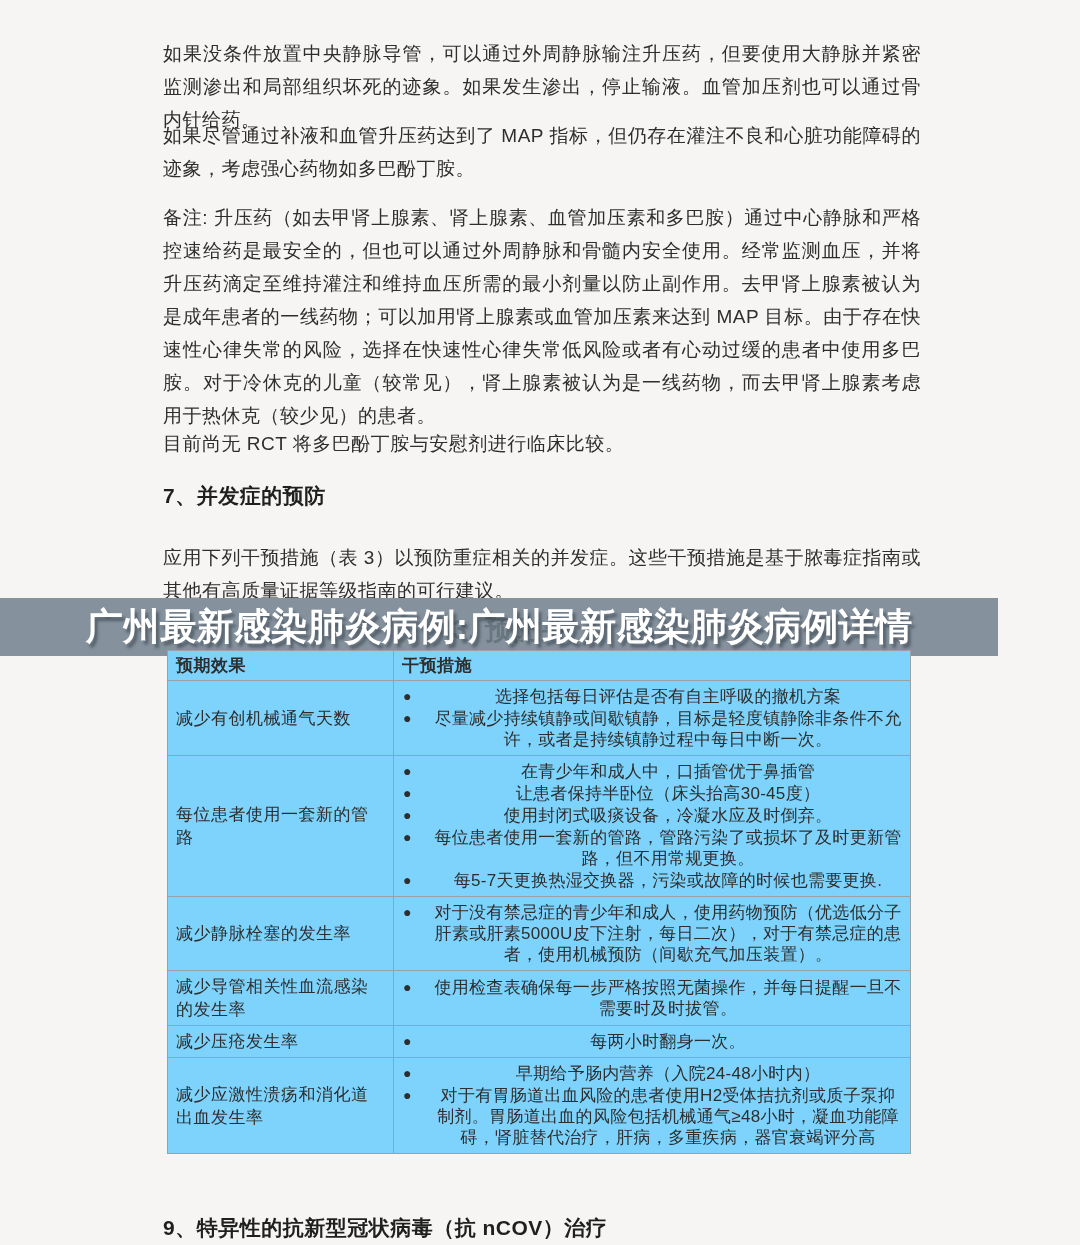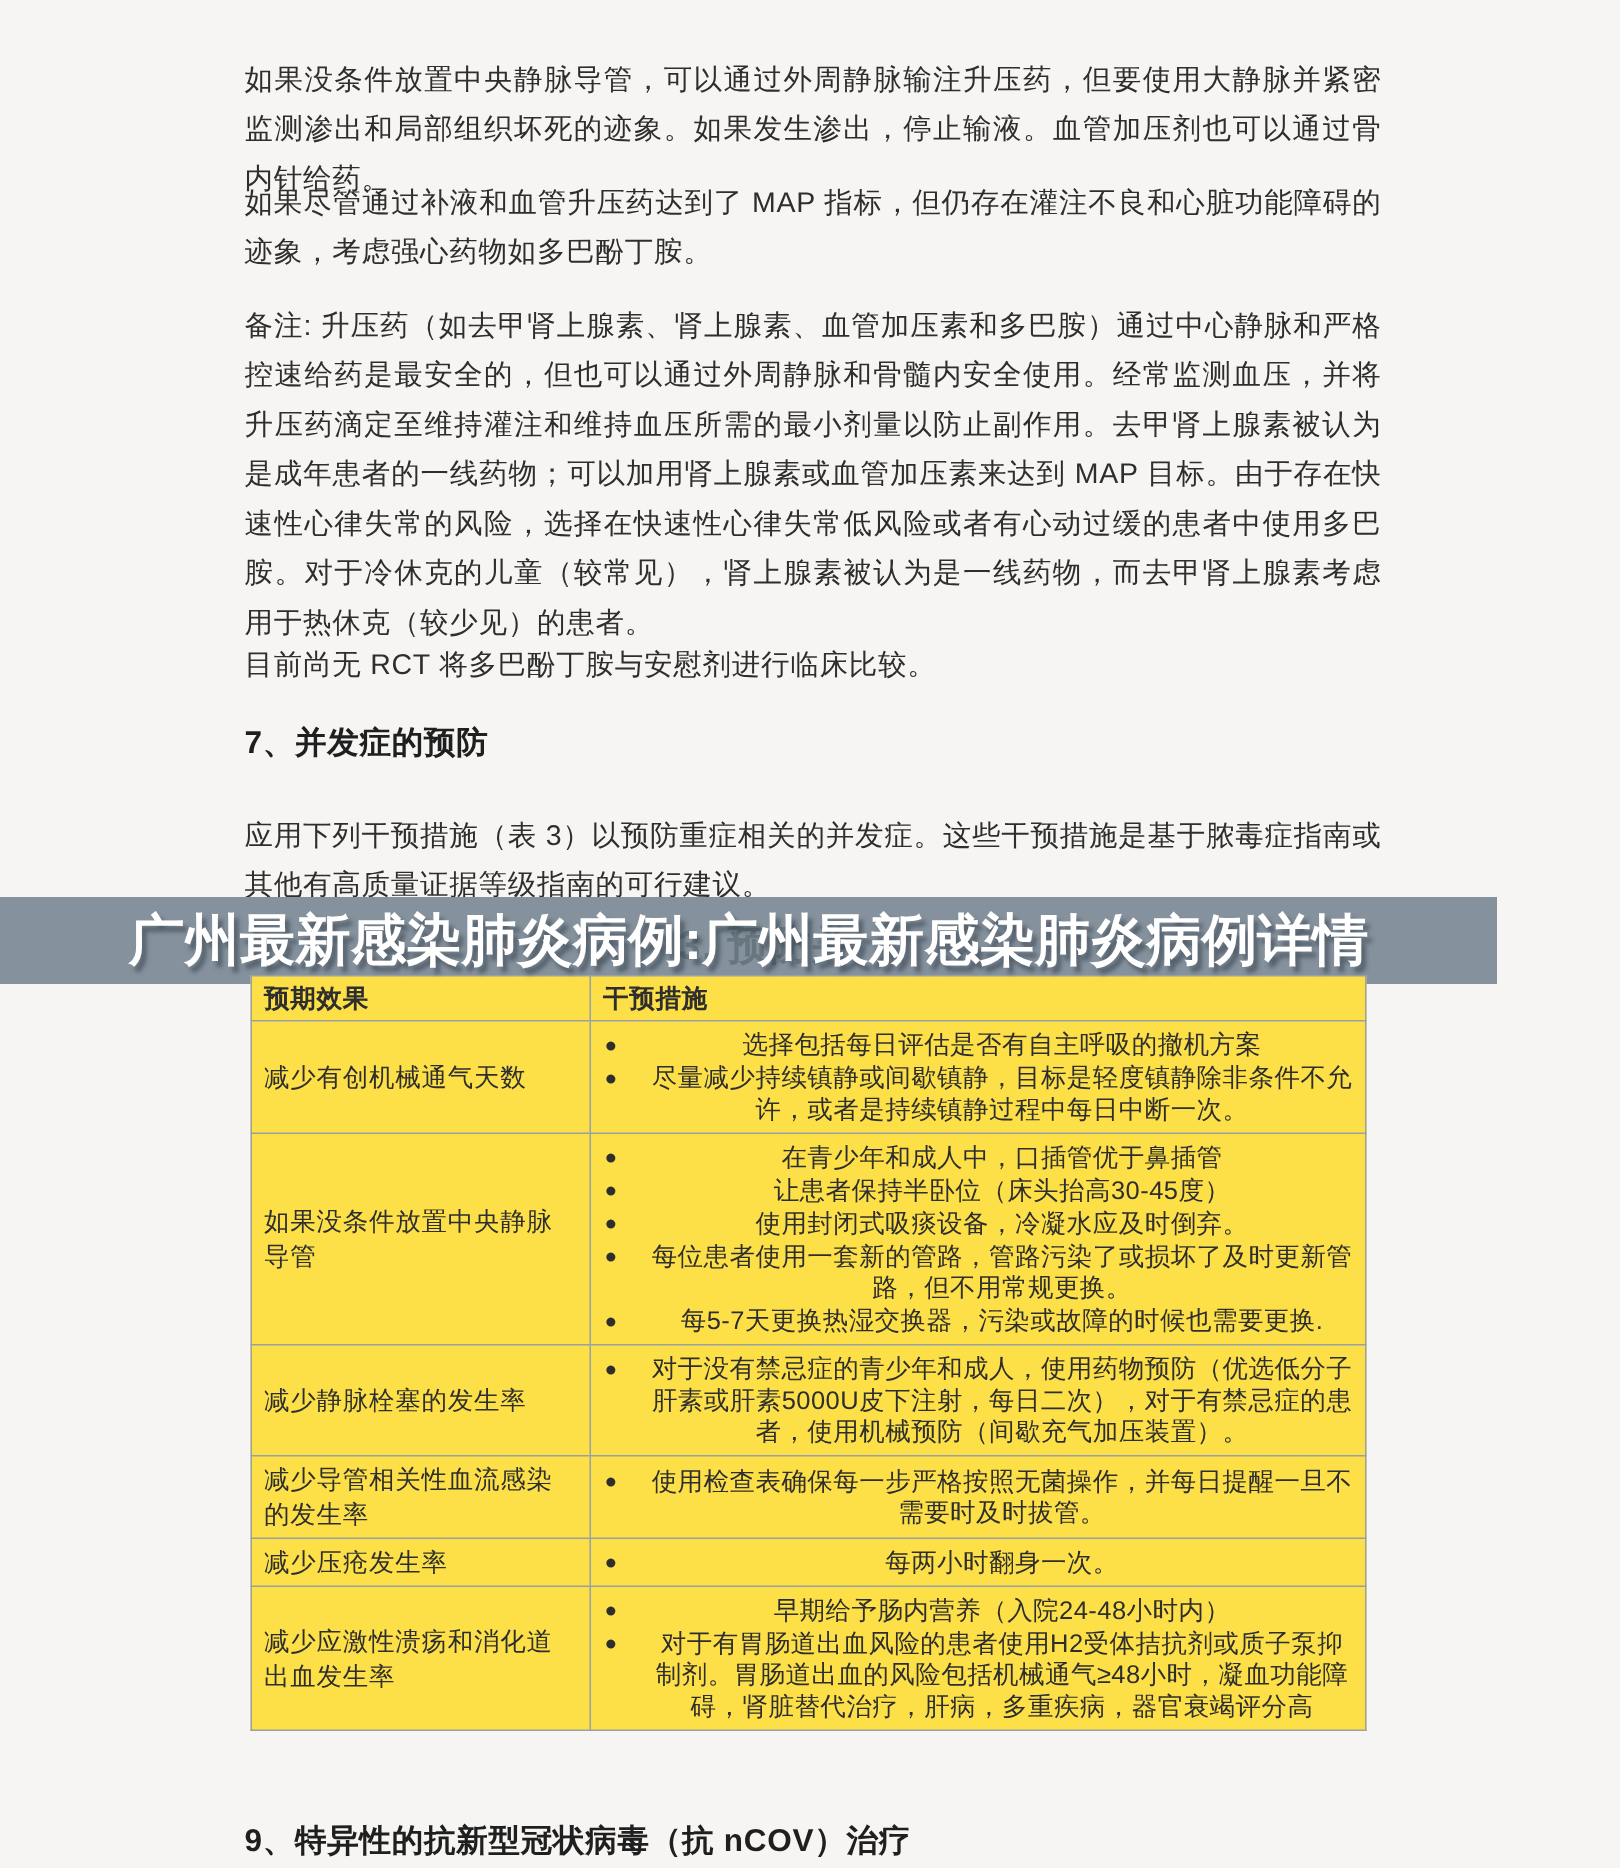--- a/index.html
+++ b/index.html
@@ -62,21 +62,21 @@
     z-index:2;
     cursor:pointer;
   }
   
   #interventions-table {
     position:absolute;
     left:167px; top:650px;
     width:744px;
     border-collapse:collapse;
     table-layout:fixed;
-    background:#fde047;
+    background:#7dd3fc;
     font-size:17px;
     color:#2e2e2e;
   }
   #interventions-table th,
   #interventions-table td {
     border:1px solid #9aa1a6;
   }
   #interventions-table th {
     text-align:left;
     font-weight:bold;
@@ -148,21 +148,21 @@
         <tr>
           <td class="c-effect">减少有创机械通气天数</td>
           <td class="c-interv">
             <ul class="intervention-list">
               <li>选择包括每日评估是否有自主呼吸的撤机方案</li>
               <li>尽量减少持续镇静或间歇镇静，目标是轻度镇静除非条件不允许，或者是持续镇静过程中每日中断一次。</li>
             </ul>
           </td>
         </tr>
         <tr>
-          <td class="c-effect">如果没条件放置中央静脉导管</td>
+          <td class="c-effect">每位患者使用一套新的管路</td>
           <td class="c-interv">
             <ul class="intervention-list">
               <li>在青少年和成人中，口插管优于鼻插管</li>
               <li>让患者保持半卧位（床头抬高30-45度）</li>
               <li>使用封闭式吸痰设备，冷凝水应及时倒弃。</li>
               <li>每位患者使用一套新的管路，管路污染了或损坏了及时更新管路，但不用常规更换。</li>
               <li>每5-7天更换热湿交换器，污染或故障的时候也需要更换.</li>
             </ul>
           </td>
         </tr>

